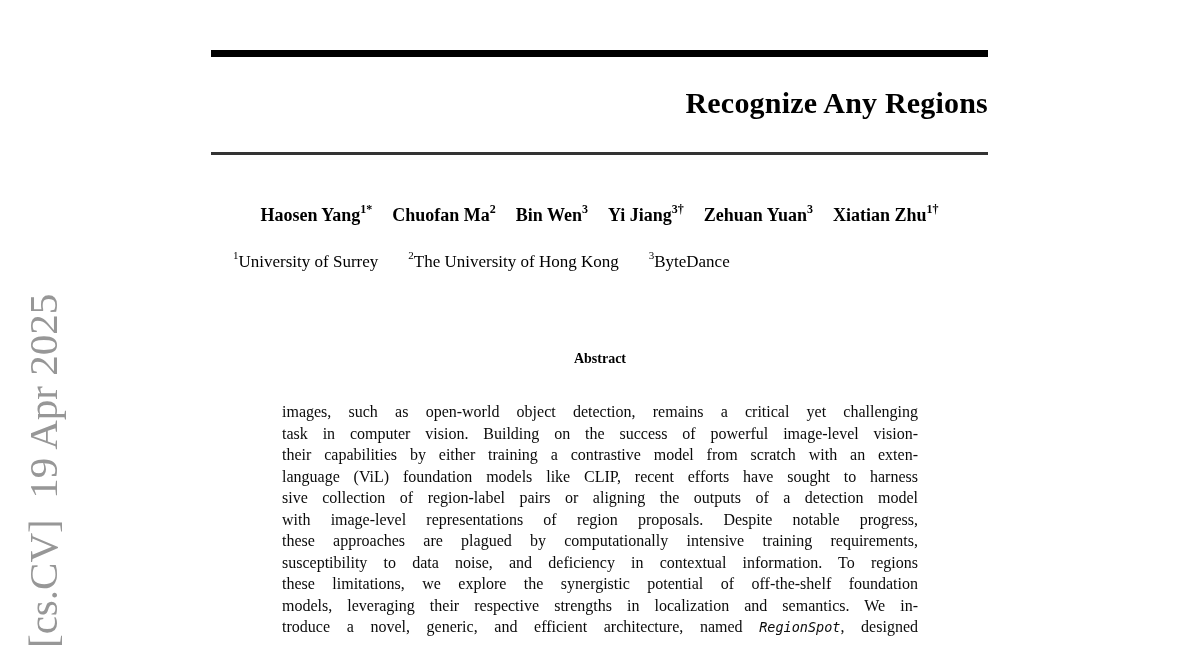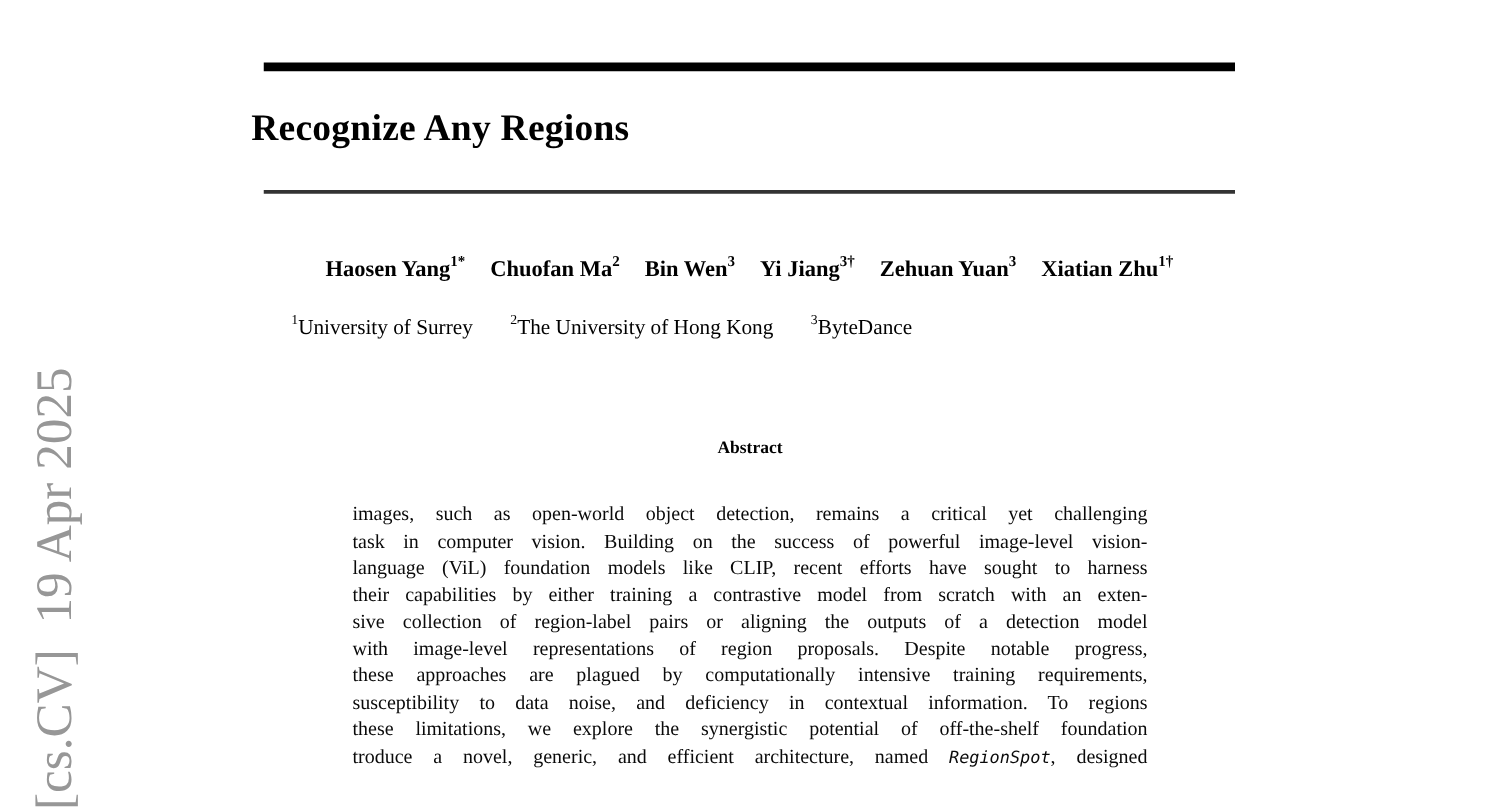--- a/index.html
+++ b/index.html
@@ -43,25 +43,25 @@
   .rule-thin {
     position: absolute;
     left: 211px;
     top: 152px;
     width: 777px;
     height: 3px;
     background: #333333;
   }
   .title {
     position: absolute;
-    left: 201px;
+    left: 211px;
     top: 86px;
     width: 777px;
     margin: 0;
-    text-align: left;
+    text-align: right;
     font-size: 30px;
     font-weight: bold;
     letter-spacing: 0.2px;
   }
   .authors {
     position: absolute;
     left: 181px;
     top: 205px;
     width: 837px;
     text-align: center;
@@ -141,23 +141,24 @@
 
   <div class="affils">
     <span class="affil"><sup>1</sup><span>University of Surrey</span></span><span class="affil"><sup>2</sup><span>The University of Hong Kong</span></span><span class="affil"><sup>3</sup><span>ByteDance</span></span>
   </div>
 
   <div class="abstract-heading">Abstract</div>
 
   <div class="abstract-body">
     <div class="aline">images, such as open-world object detection, remains a critical yet challenging</div>
     <div class="aline">task in computer vision. Building on the success of powerful image-level vision-</div>
+    <div class="aline">their capabilities by either training a contrastive model from scratch with an exten-</div>
     <div class="aline">language (ViL) foundation models like CLIP, recent efforts have sought to harness</div>
-    <div class="aline">their capabilities by either training a contrastive model from scratch with an exten-</div>
     <div class="aline">sive collection of region-label pairs or aligning the outputs of a detection model</div>
     <div class="aline">with image-level representations of region proposals. Despite notable progress,</div>
     <div class="aline">these approaches are plagued by computationally intensive training requirements,</div>
     <div class="aline">susceptibility to data noise, and deficiency in contextual information. To regions</div>
     <div class="aline">these limitations, we explore the synergistic potential of off-the-shelf foundation</div>
+    <div class="aline">models, leveraging their respective strengths in localization and semantics. We in-</div>
     <div class="aline"><span>troduce a novel, generic, and efficient architecture, named </span><span class="mono">RegionSpot</span><span>, designed</span></div>
   </div>
 
 </div>
 
 </body></html>

